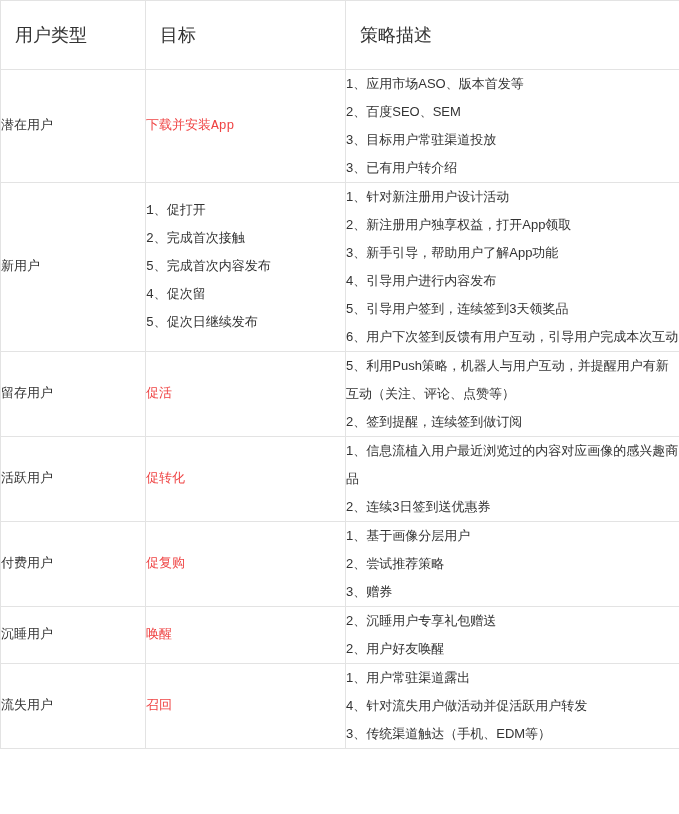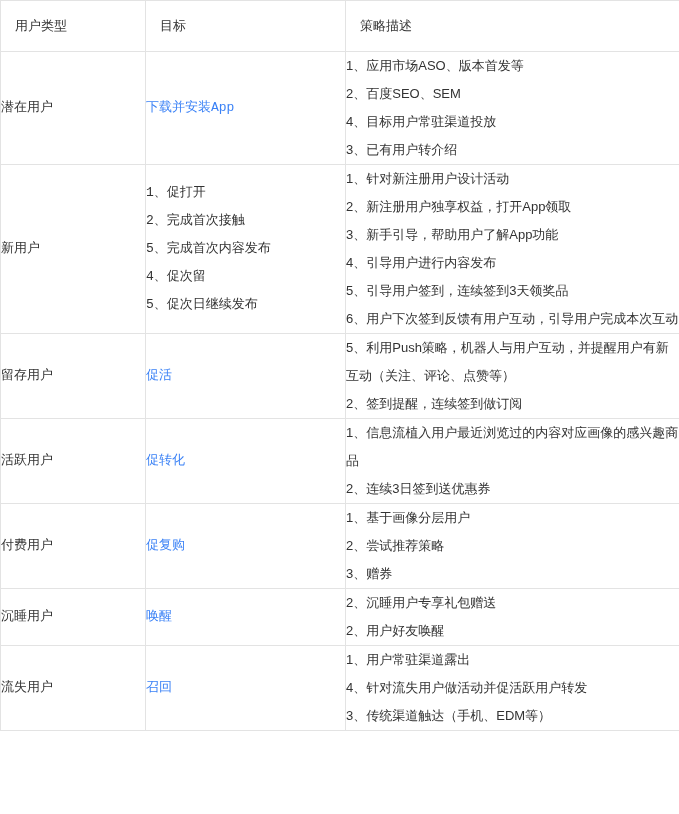--- a/index.html
+++ b/index.html
@@ -31,22 +31,22 @@
     border: 1px solid #e3e3e3;
     padding: 0;
     vertical-align: middle;
     font-weight: normal;
     text-align: left;
   }
 
   
   .strategy-table thead th {
     height: 42px;
-    padding: 4px 14px;
-    font-size: 13px;
+    padding: 13px 14px;
+    font-size: 18px;
     line-height: 18px;
     color: #333333;
     font-weight: normal;
     vertical-align: middle;
   }
 
   
   .cell-user-type,
   .cell-goal {
     padding: 10px 14px;
@@ -76,21 +76,21 @@
     color: #333333;
     margin: 0;
     padding: 0;
     white-space: normal;
     word-break: break-word;
   }
 
   .goal-single {
     font-size: 13px;
     line-height: 28px;
-    color: #3b82f6;
+    color: #ef4444;
   }
 
   .user-type-label {
     font-size: 13px;
     line-height: 28px;
     color: #333333;
   }
 </style>
 </head>
 <body>
@@ -109,21 +109,21 @@
     </tr>
   </thead>
   <tbody id="table-body">
       <tr>
         <td class="cell-user-type"><span class="user-type-label">潜在用户</span></td>
         <td class="cell-goal"><span class="goal-single">下载并安装App</span></td>
         <td class="cell-strategy">
           <ul class="strategy-list">
             <li>1、应用市场ASO、版本首发等</li>
             <li>2、百度SEO、SEM</li>
-            <li>4、目标用户常驻渠道投放</li>
+            <li>3、目标用户常驻渠道投放</li>
             <li>3、已有用户转介绍</li>
           </ul>
         </td>
       </tr>
       <tr>
         <td class="cell-user-type"><span class="user-type-label">新用户</span></td>
         <td class="cell-goal">
           <ul class="goal-list">
             <li>1、促打开</li>
             <li>2、完成首次接触</li>

